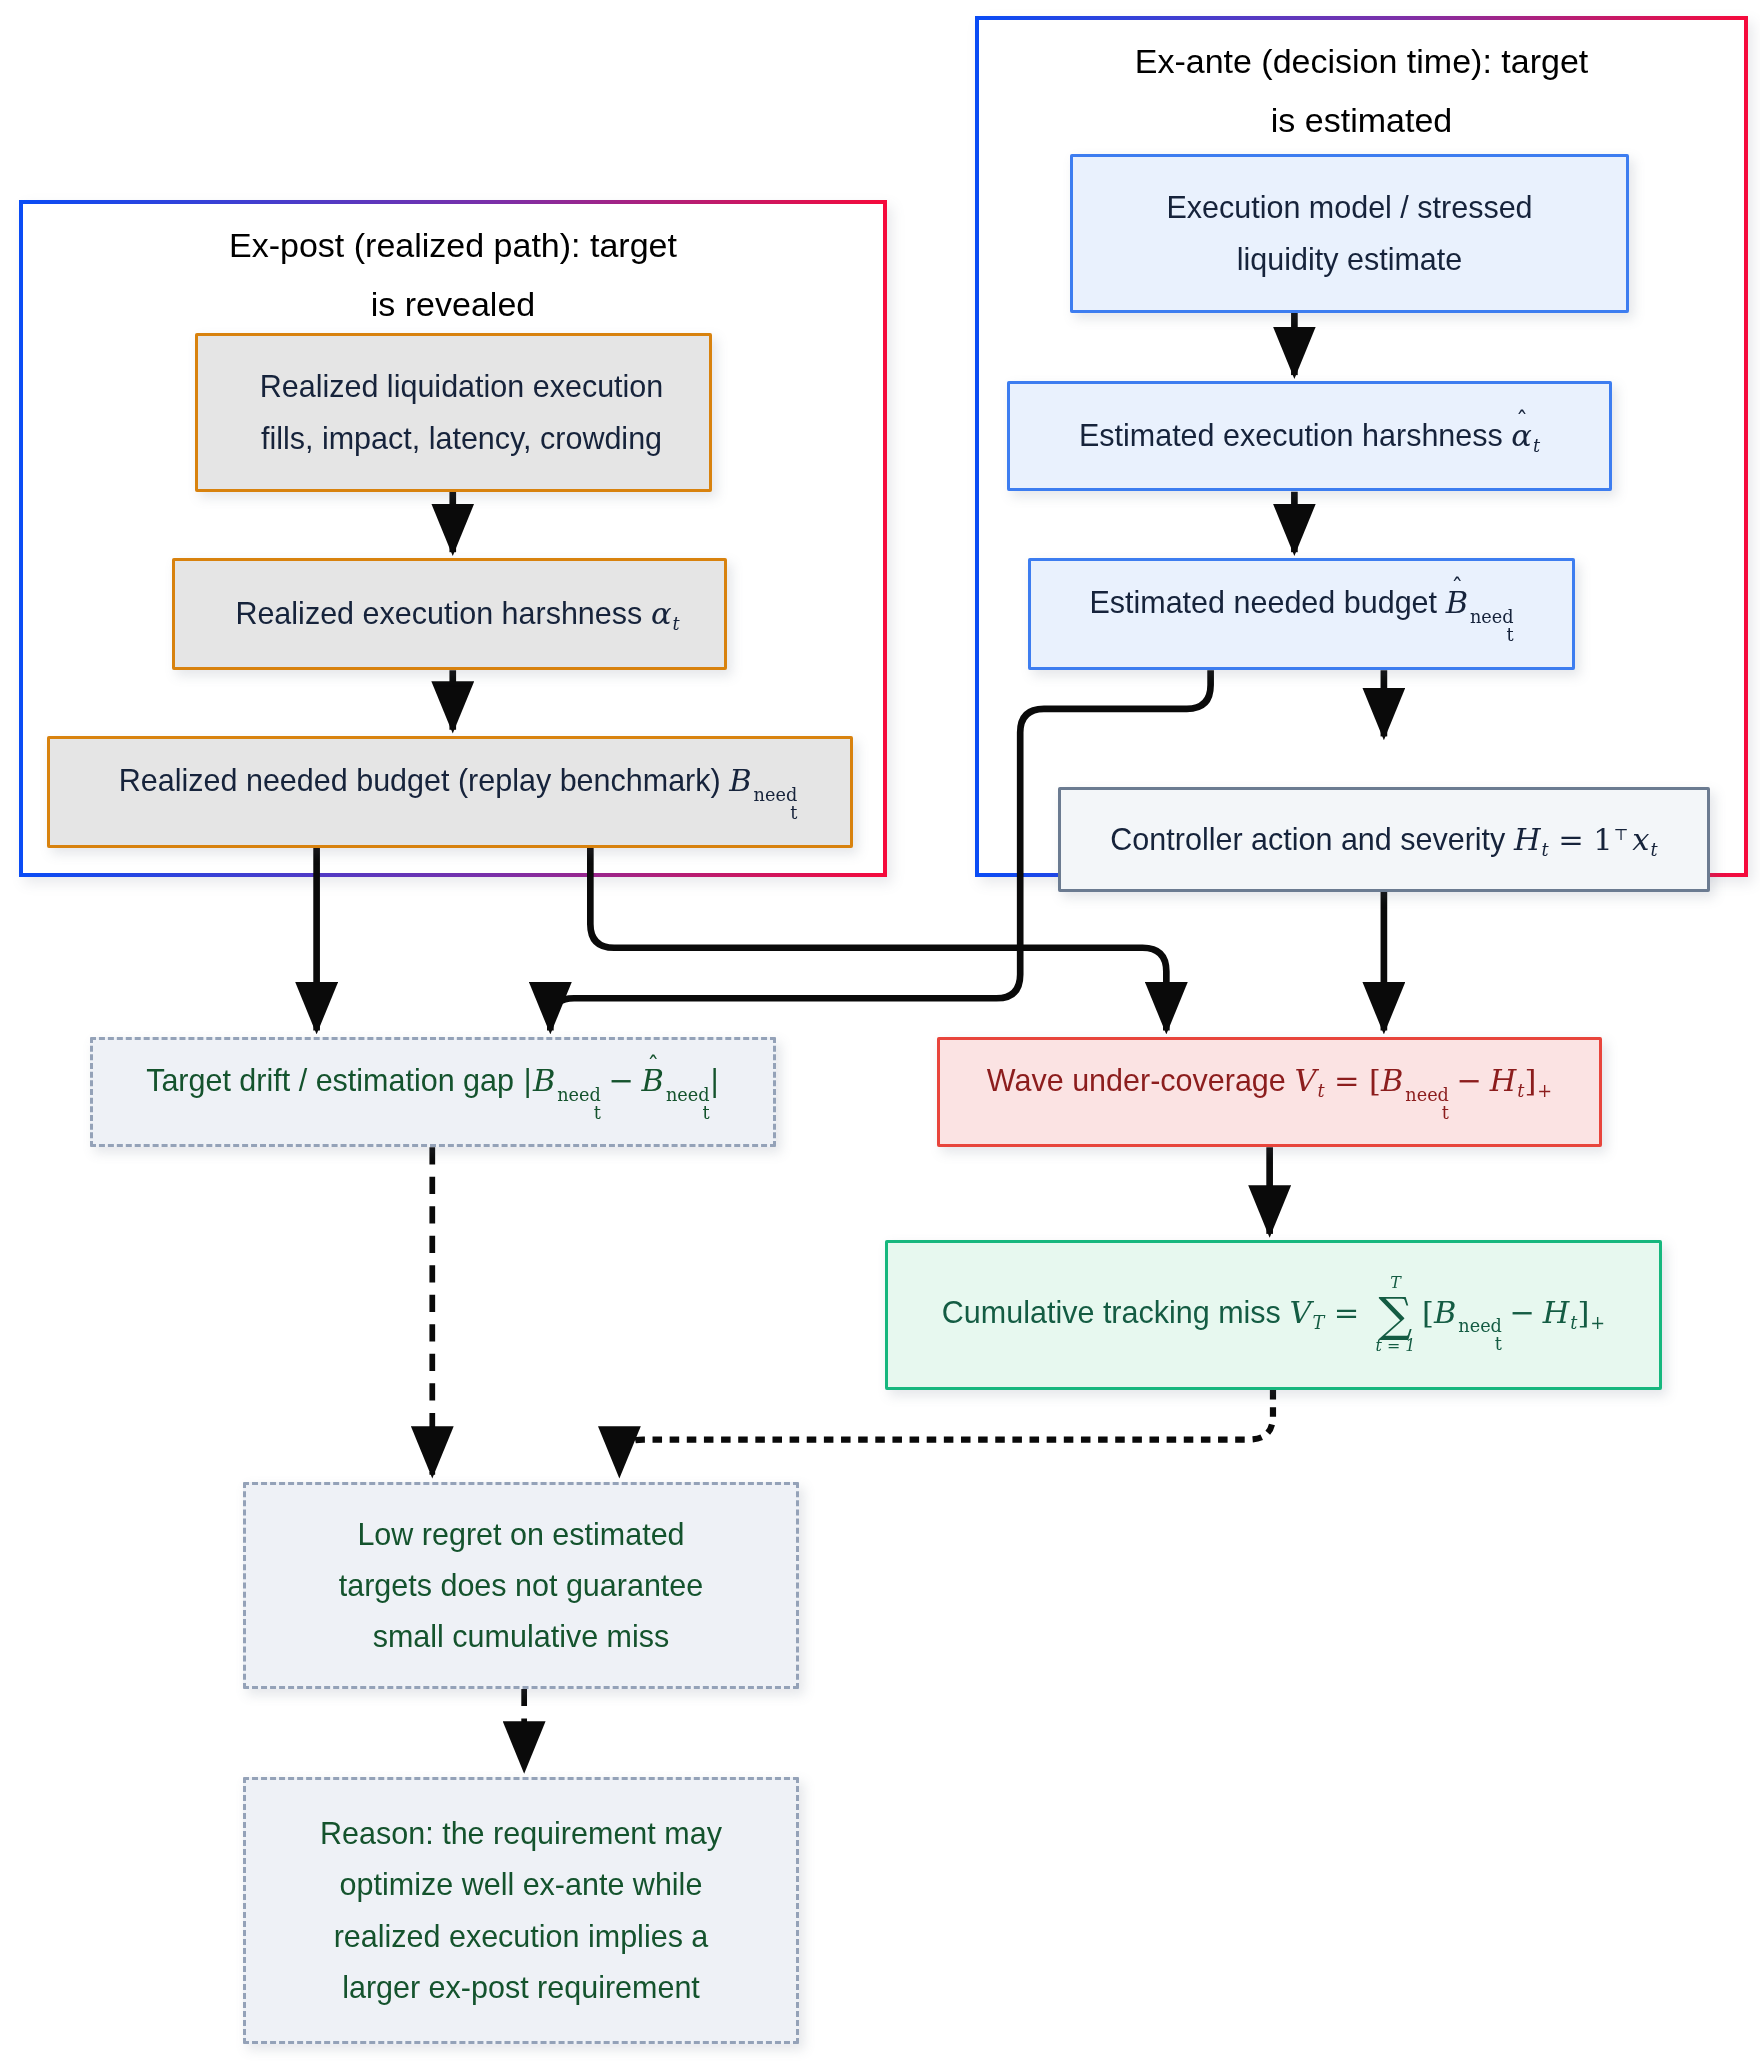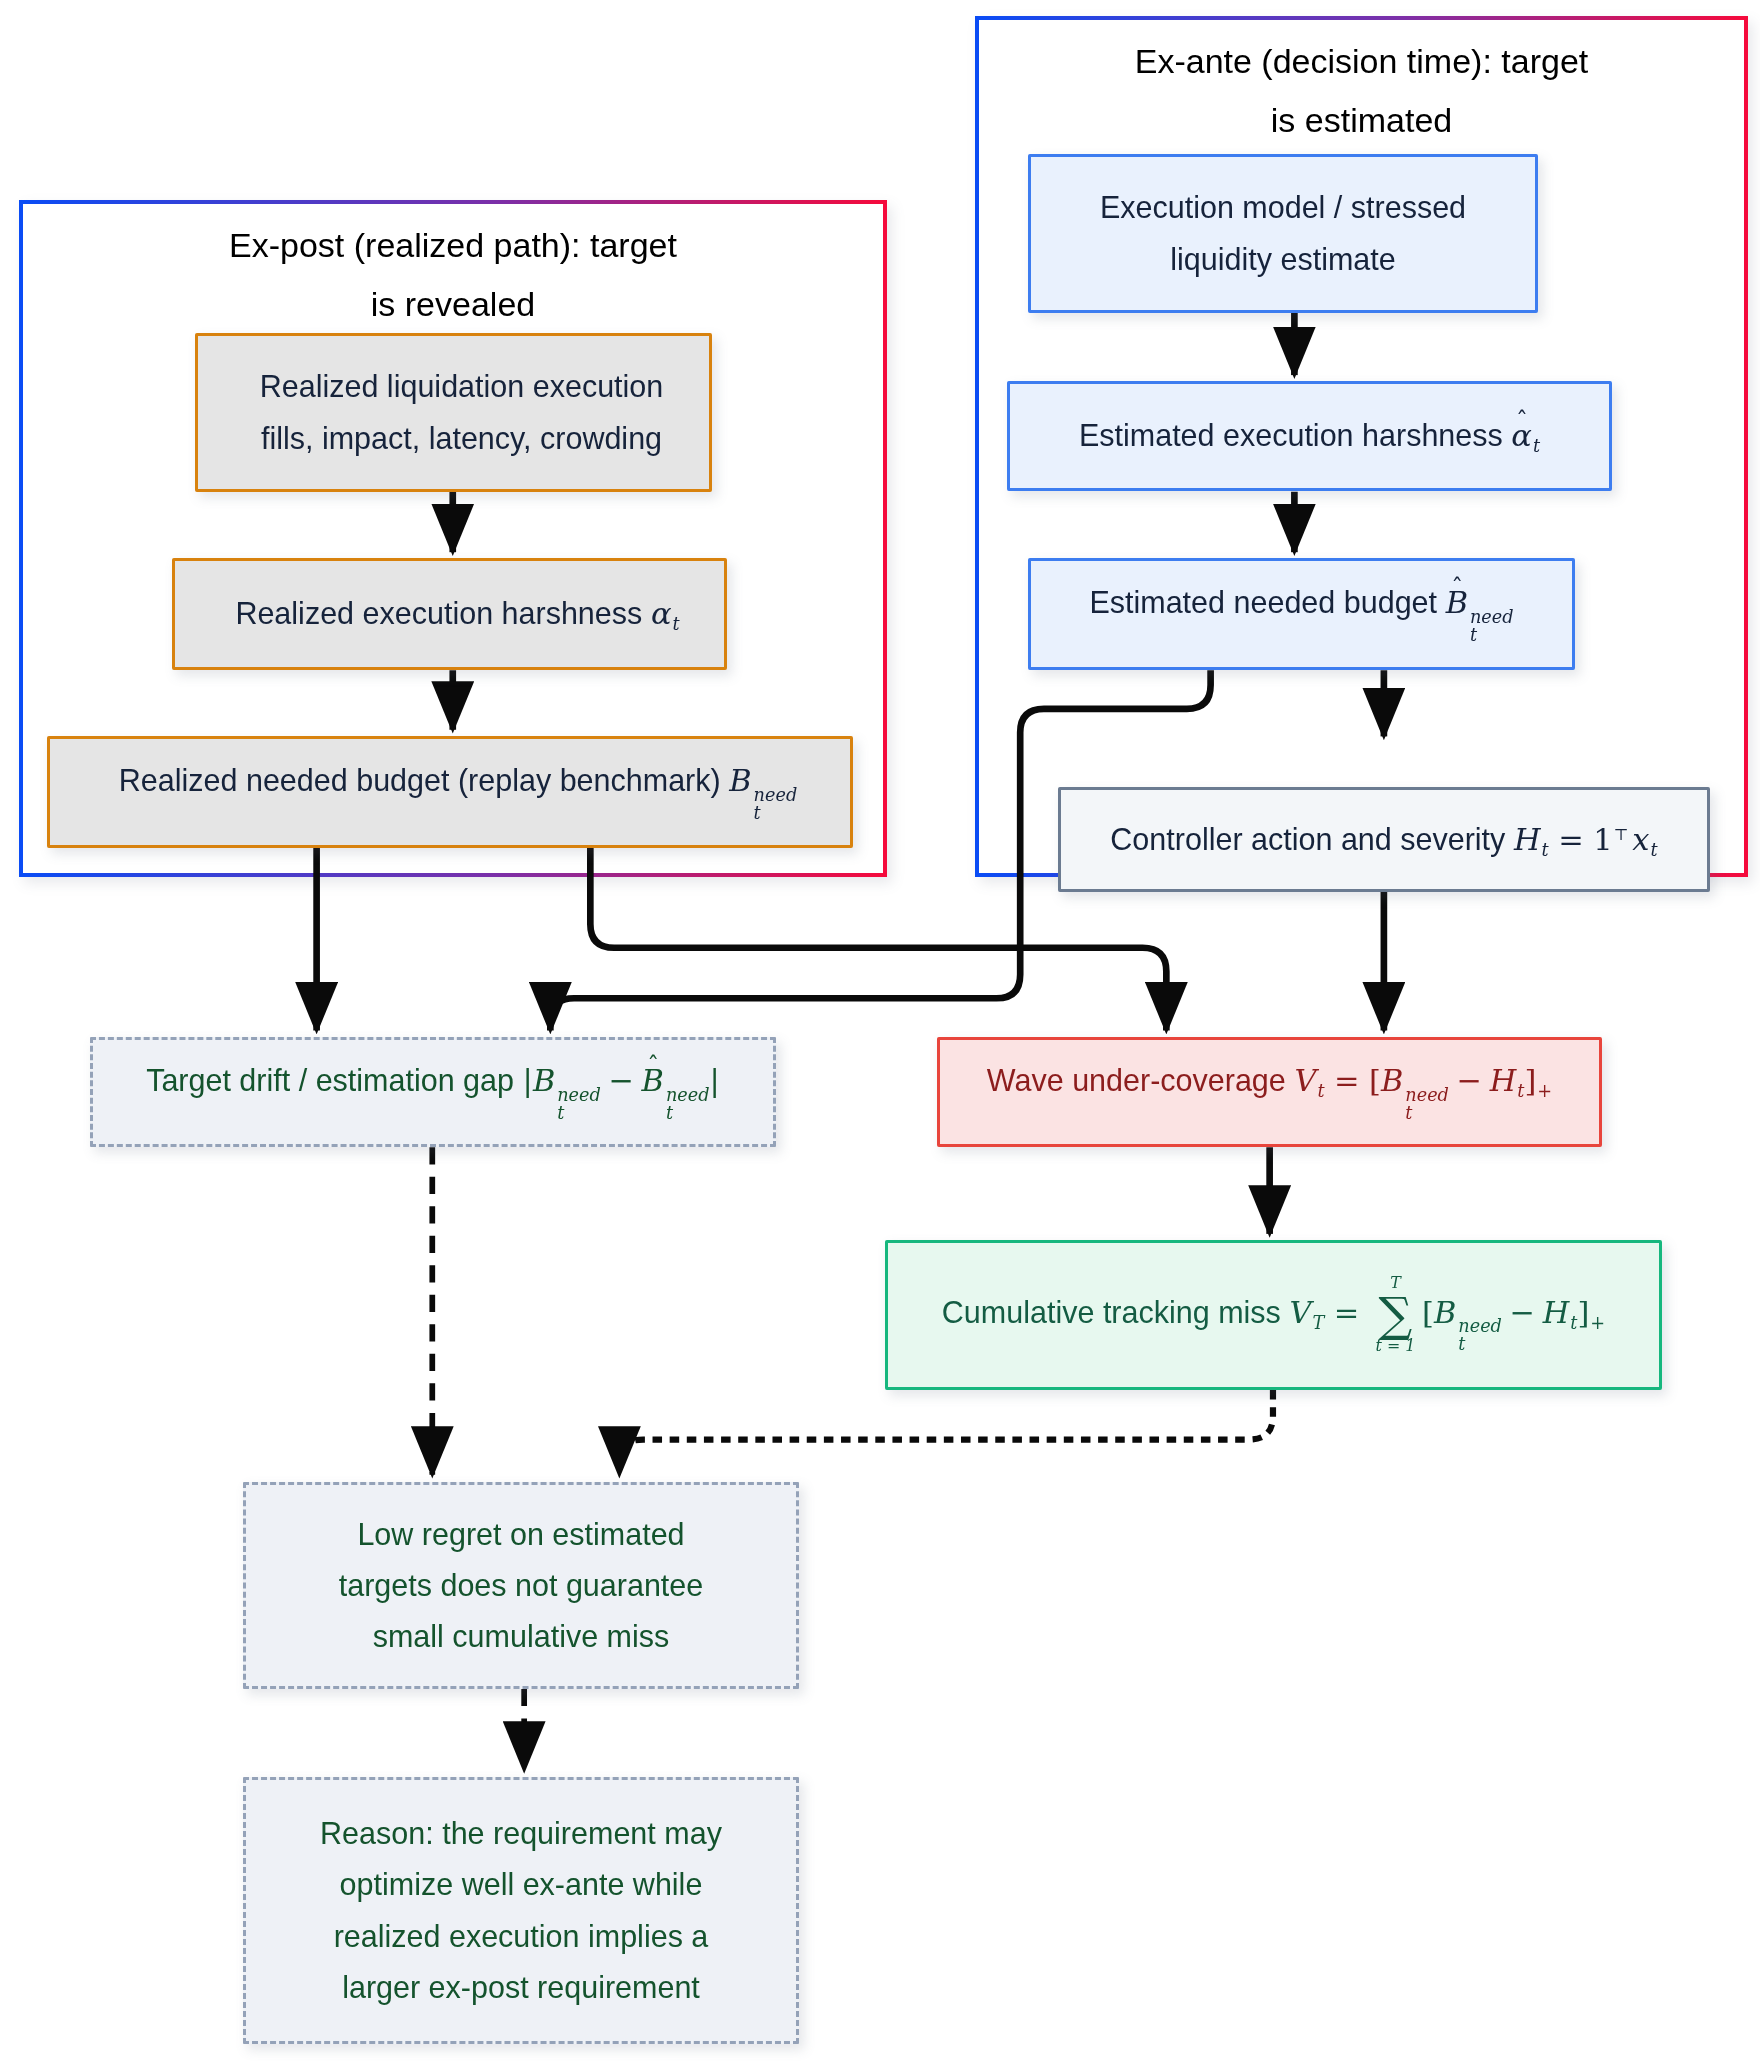--- a/index.html
+++ b/index.html
@@ -30,23 +30,23 @@
 
   
   .m{font-family:"DejaVu Serif",serif;font-style:italic;}
   .mu{font-family:"DejaVu Serif",serif;font-style:normal;}
   .eq{margin:0 9.5px;}
   .minus{margin:0 7.6px;}
   sub{font-family:"DejaVu Serif",serif;font-style:italic;font-size:0.58em;
       vertical-align:-0.34em;line-height:0;margin-left:1px;}
   sup{font-family:"DejaVu Serif",serif;font-style:italic;font-size:0.52em;
       vertical-align:0.62em;line-height:0;margin-left:1px;}
-  .ss{display:inline-flex;flex-direction:column;align-items:flex-start;
+  .ss{display:inline-flex;flex-direction:column;align-items:flex-end;
       font-size:0.58em;line-height:1.02;vertical-align:-0.52em;margin-left:1.9px;
-      font-family:"DejaVu Serif",serif;font-style:italic;}
+      font-family:"DejaVu Serif",serif;}
   .hat{position:relative;display:inline-block;}
   .hat .hm{position:absolute;top:-0.36em;left:52%;transform:translateX(-50%);
            font-style:normal;font-size:0.78em;line-height:1;}
   .sum{display:inline-flex;flex-direction:column;align-items:center;line-height:1;
        vertical-align:middle;margin:0 6.7px;}
   .sum .lim{font-family:"DejaVu Serif",serif;font-style:italic;font-size:0.52em;line-height:1.15;}
   .sum .sg{font-family:"DejaVu Serif",serif;font-style:normal;font-size:1.55em;line-height:0.95;}
 
   
   .arrows{position:absolute;left:0;top:0;width:1760px;height:2066px;pointer-events:none;}
@@ -110,21 +110,21 @@
 
   <div class="box yellow" style="left:47px;top:736px;width:806px;height:112px">
     <div class="content">
       <span class="lbl">Realized needed budget (replay benchmark)</span><span class="m">B</span><span class="ss">
           <span>need</span>
           <span>t</span>
         </span>
     </div>
   </div>
 
-  <div class="box blue lines" style="left:1028px;top:154px;width:510px;height:159px">
+  <div class="box blue lines" style="left:1070px;top:154px;width:559px;height:159px">
     <div class="content">
       <div>Execution model / stressed</div>
       <div>liquidity estimate</div>
     </div>
   </div>
 
   <div class="box blue" style="left:1007px;top:381px;width:605px;height:110px">
     <div class="content">
       <span class="lbl">Estimated execution harshness</span><span class="m hat"><span class="hm">ˆ</span><span>α</span></span><sub>t</sub>
     </div>

